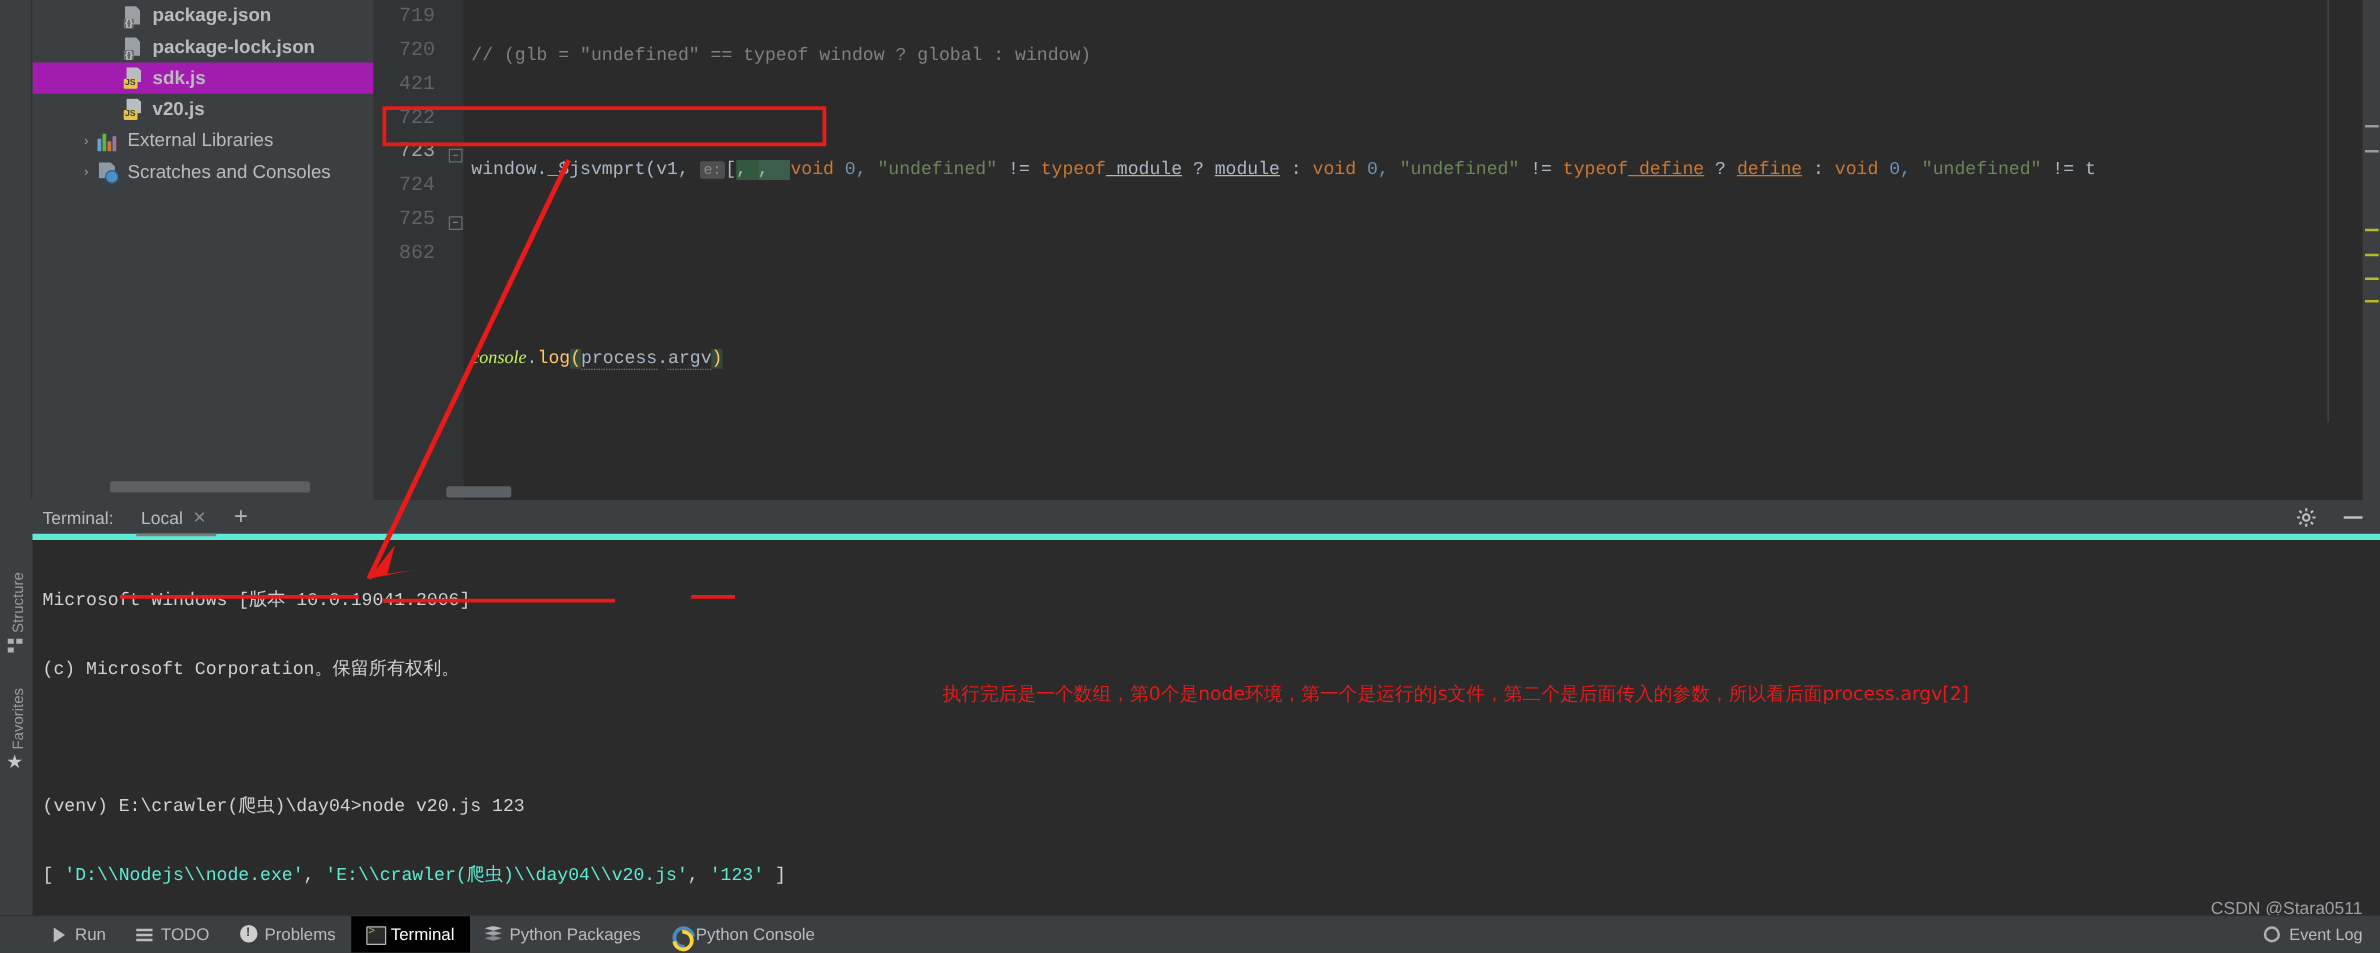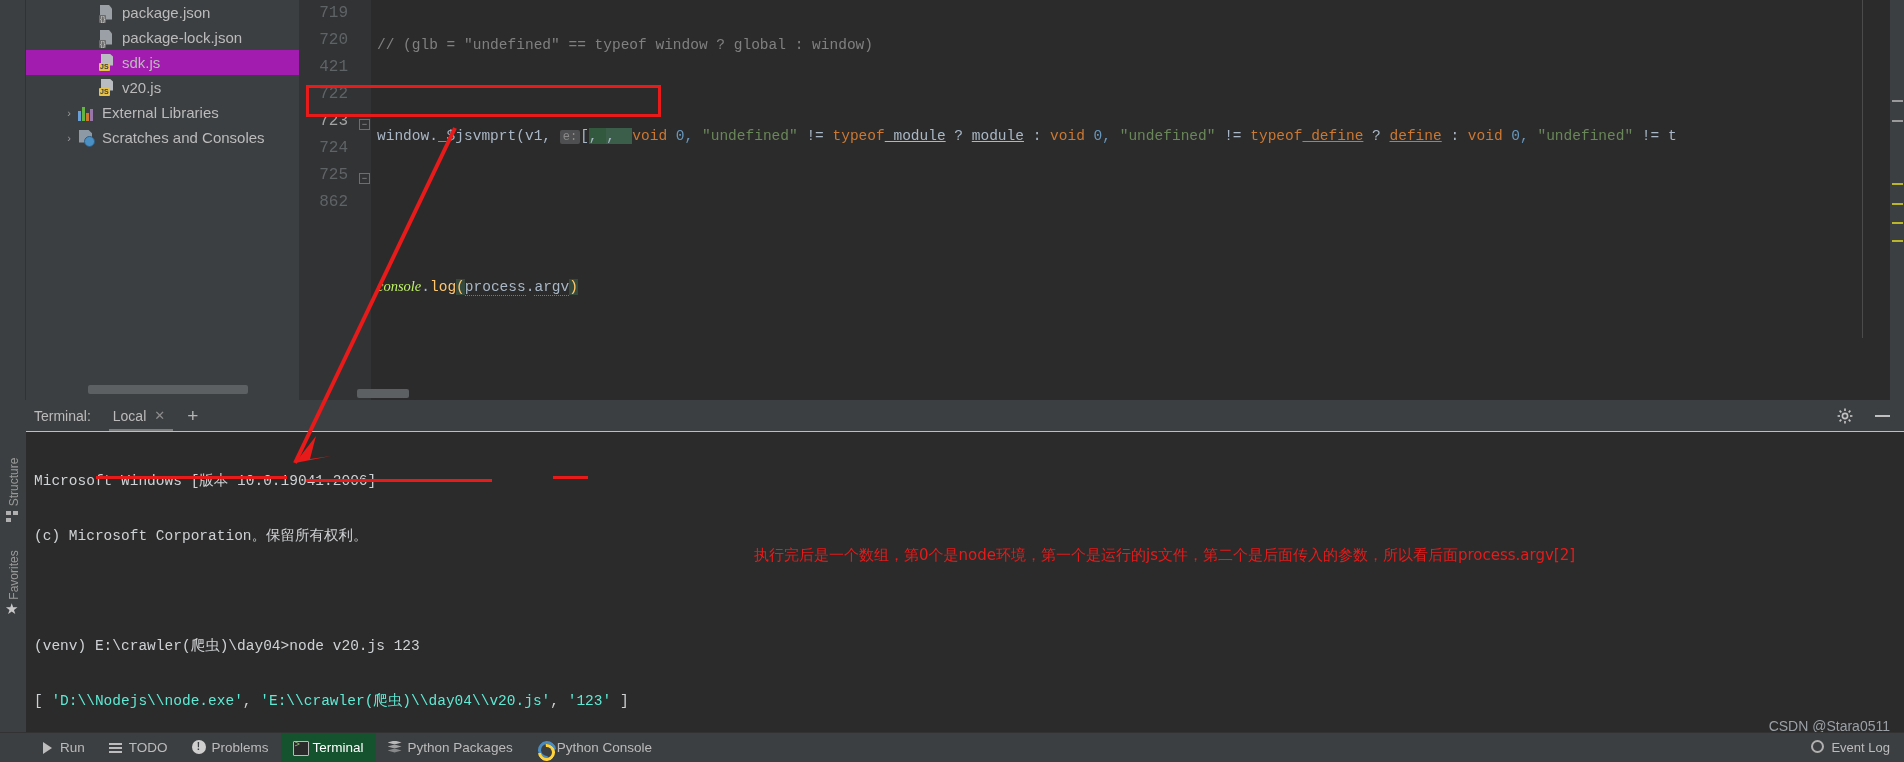--- a/index.html
+++ b/index.html
@@ -31,21 +31,21 @@
   .tree-row {
     height: 25px; display: flex; align-items: center;
     color: #bbbbbb; font-size: 15px; white-space: nowrap;
     padding-left: 4px;
   }
   .tree-row.selected { background: #a21caf; }
   .tree-arrow {
     width: 18px; display: inline-block; text-align: center;
     color: #9a9a9a; font-size: 11px; flex: 0 0 18px;
   }
-  .tree-indent-4 { padding-left: 72px; }
+  .tree-indent-4 { padding-left: 72px; font-weight: bold; }
   .tree-indent-3 { padding-left: 34px; }
   .file-icon {
     width: 18px; height: 18px; margin-right: 6px; flex: 0 0 18px;
     position: relative; display: inline-block;
   }
   .ic-json::before {
     content: ""; position: absolute; left: 2px; top: 1px;
     width: 12px; height: 15px; background: #9aa0a6;
     clip-path: polygon(0 0, 72% 0, 100% 26%, 100% 100%, 0 100%);
   }
@@ -159,21 +159,21 @@
   }
   .rail-label {
     position: absolute; left: -16px; width: 60px;
     transform: rotate(-90deg); transform-origin: center;
     color: #9a9a9a; font-size: 12px; text-align: center; white-space: nowrap;
   }
   .rail-icon { position: absolute; left: 6px; width: 14px; height: 14px; }
   .panel-header {
     position: absolute; left: 26px; top: 0; right: 0; height: 32px;
     background: #3c3f41; display: flex; align-items: center;
-    border-bottom: 1px solid #5eead4;
+    border-bottom: 5px solid #5eead4;
   }
   .panel-title { color: #bbbbbb; font-size: 14px; margin-left: 8px; }
   .term-tab {
     position: relative; margin-left: 22px; color: #bbbbbb; font-size: 14px;
     display: flex; align-items: center; gap: 8px; padding-bottom: 0px;
   }
   .term-tab .tab-underline {
     position: absolute; left: -4px; right: -8px; bottom: -7px; height: 2px;
     background: #7a7c7e;
   }
@@ -200,21 +200,21 @@
   
   .status-bar {
     position: absolute; left: 0; bottom: 0; width: 1904px; height: 30px;
     background: #3c3f41; border-top: 1px solid #323232;
     display: flex; align-items: center;
   }
   .sbtn {
     display: flex; align-items: center; gap: 6px; height: 30px;
     padding: 0 12px; color: #bbbbbb; font-size: 13.5px; white-space: nowrap;
   }
-  .sbtn.active { background: #14532d; color: #ffffff; }
+  .sbtn.active { background: #000000; color: #ffffff; }
   .sb-icon { width: 14px; height: 14px; display: inline-block; position: relative; }
   .ic-run::before {
     content:""; position:absolute; left:3px; top:1px;
     border-left: 9px solid #bdbdbd;
     border-top: 6px solid transparent; border-bottom: 6px solid transparent;
   }
   .ic-todo { display:flex; flex-direction:column; justify-content:center; gap:2px; }
   .ic-todo i { display:block; height:2px; background:#bdbdbd; }
   .ic-todo i:nth-child(1){width:13px;} .ic-todo i:nth-child(2){width:13px;} .ic-todo i:nth-child(3){width:13px;}
   .ic-prob::before{
@@ -238,21 +238,21 @@
     content:""; position:absolute; left:1px; top:0; width:12px; height:12px;
     border-radius:50%; border:3px solid #4b8bbe; border-right-color:transparent;
     transform: rotate(40deg);
   }
   .ic-pyc::after{
     content:""; position:absolute; left:1px; top:3px; width:11px; height:11px;
     border-radius:50%; border:3px solid #ffd43b; border-left-color:transparent;
     transform: rotate(40deg);
   }
   .status-right {
-    margin-left: auto; display:flex; align-items:flex-start; gap:7px;
+    margin-left: auto; display:flex; align-items:center; gap:7px;
     padding-right: 14px; color:#bbbbbb; font-size:13px;
   }
   .ev-circle { width:13px; height:13px; border:2px solid #b0b0b0; border-radius:50%; }
   .watermark {
     position: absolute; right: 14px; bottom: 28px;
     color: #9aa0a6; font-size: 14px;
     font-family: "Liberation Sans", sans-serif;
   }
   .star-ic { color:#c8c8c8; font-size:15px; }
 </style>

